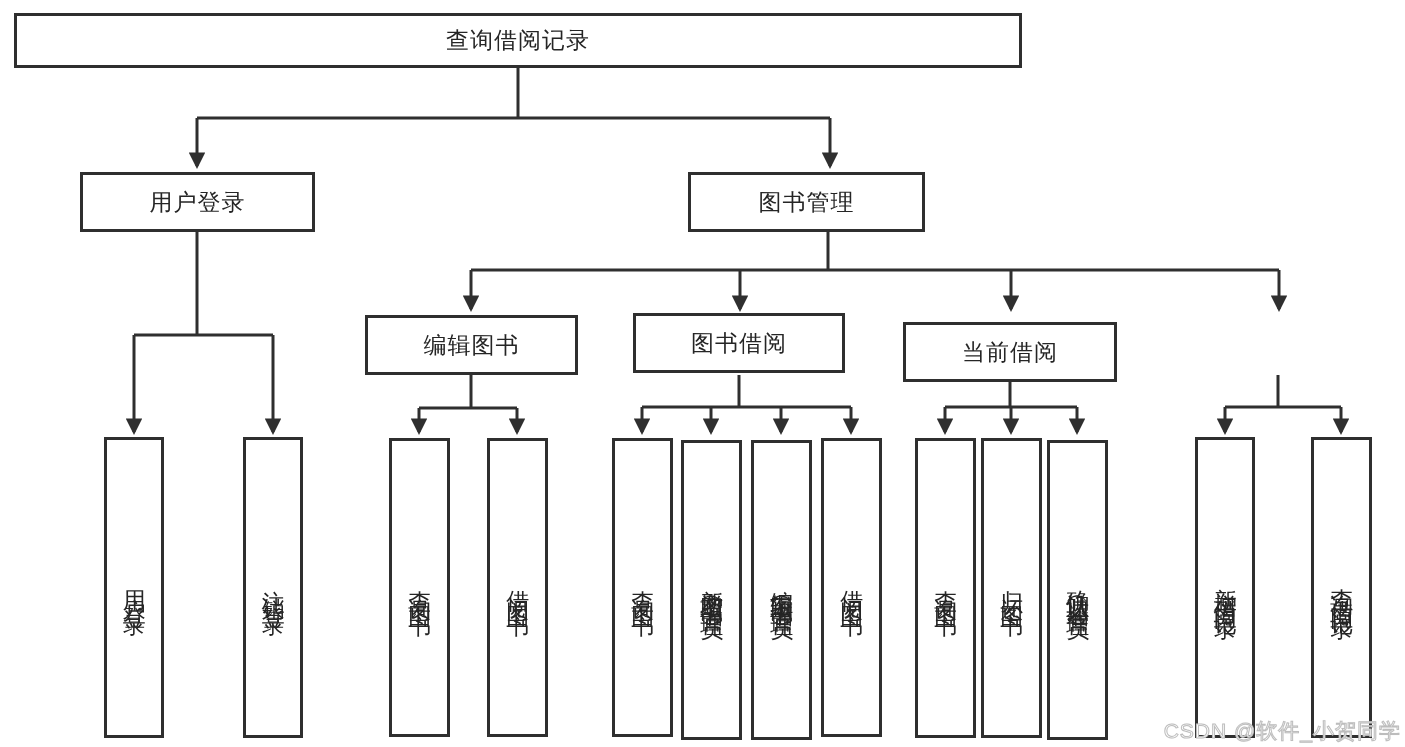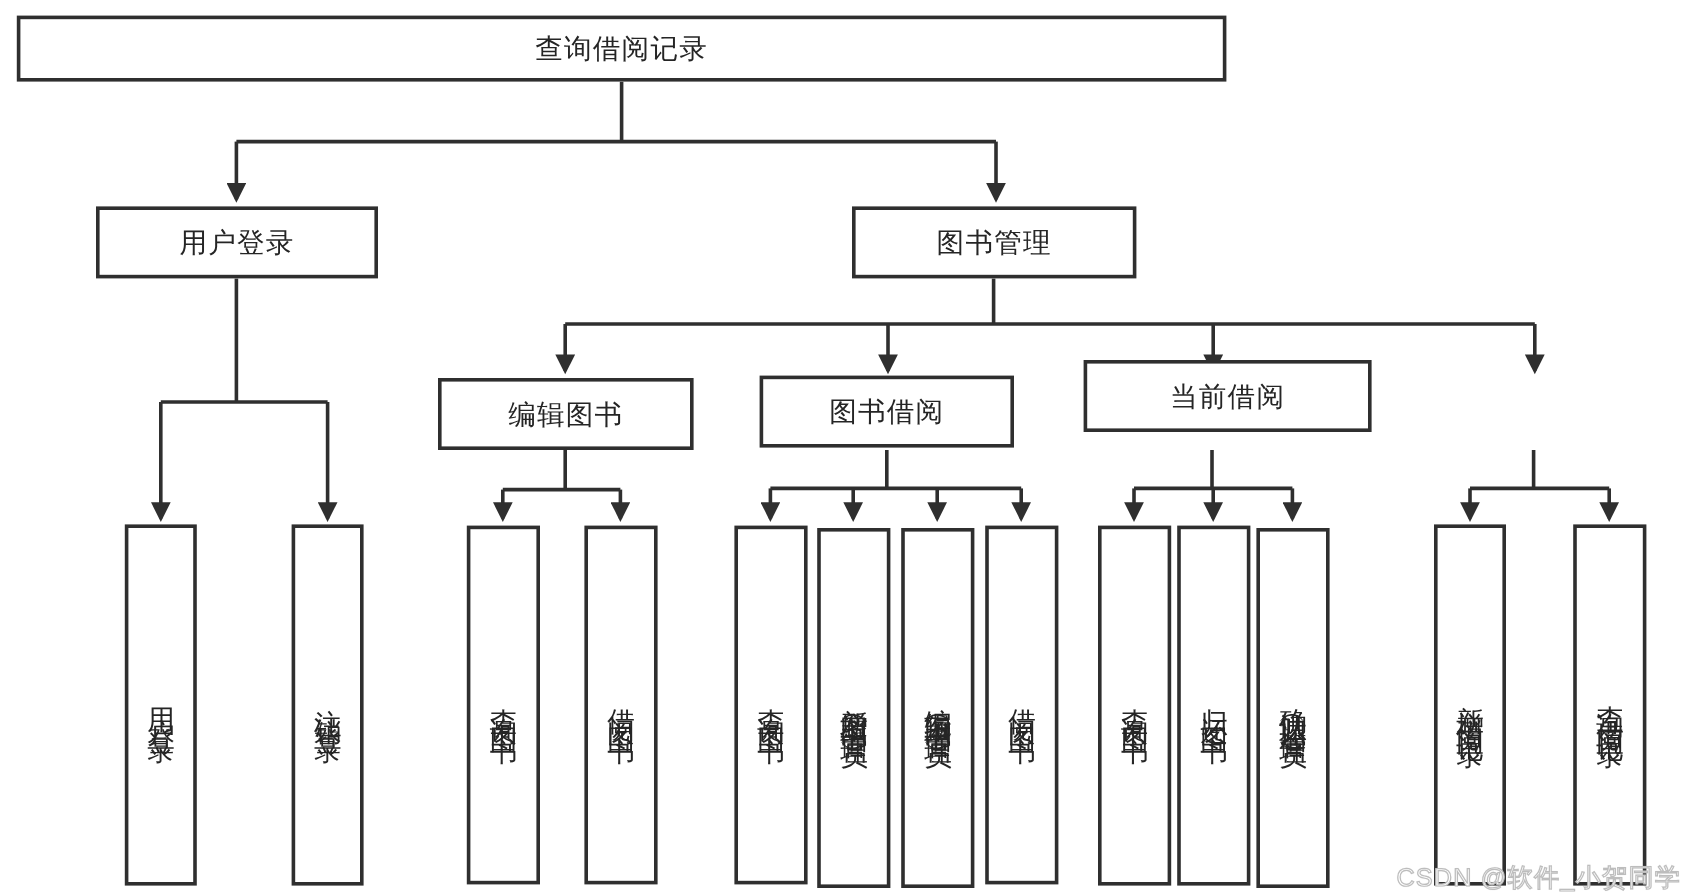--- a/index.html
+++ b/index.html
@@ -117,25 +117,25 @@
       <path d="M1278,375 V407"></path>
       <path d="M1225,407 H1341"></path>
       <path d="M1225,407 V432" marker-end="url(#arrow)"></path>
       <path d="M1341,407 V432" marker-end="url(#arrow)"></path>
     </g>
   </svg>
 
   <div class="node" style="left:14px; top:13px; width:1008px; height:55px;">查询借阅记录</div>
 
   <div class="node" style="left:80px; top:172px; width:235px; height:60px;">用户登录</div>
-  <div class="node" style="left:710px; top:172px; width:237px; height:60px;">图书管理</div>
+  <div class="node" style="left:688px; top:172px; width:237px; height:60px;">图书管理</div>
 
   <div class="node" style="left:365px; top:315px; width:213px; height:60px;">编辑图书</div>
   <div class="node" style="left:633px; top:313px; width:212px; height:60px;">图书借阅</div>
-  <div class="node" style="left:903px; top:300px; width:240px; height:60px;">当前借阅</div>
+  <div class="node" style="left:903px; top:322px; width:214px; height:60px;">当前借阅</div>
 
   <div class="leaf" style="left:104px; top:437px; width:60px; height:301px;">
     <span class="vtext">用户登录</span>
   </div>
   <div class="leaf" style="left:243px; top:437px; width:60px; height:301px;">
     <span class="vtext">注销登录</span>
   </div>
 
   <div class="leaf" style="left:389px; top:438px; width:61px; height:299px;">
     <span class="vtext">查询图书</span>

